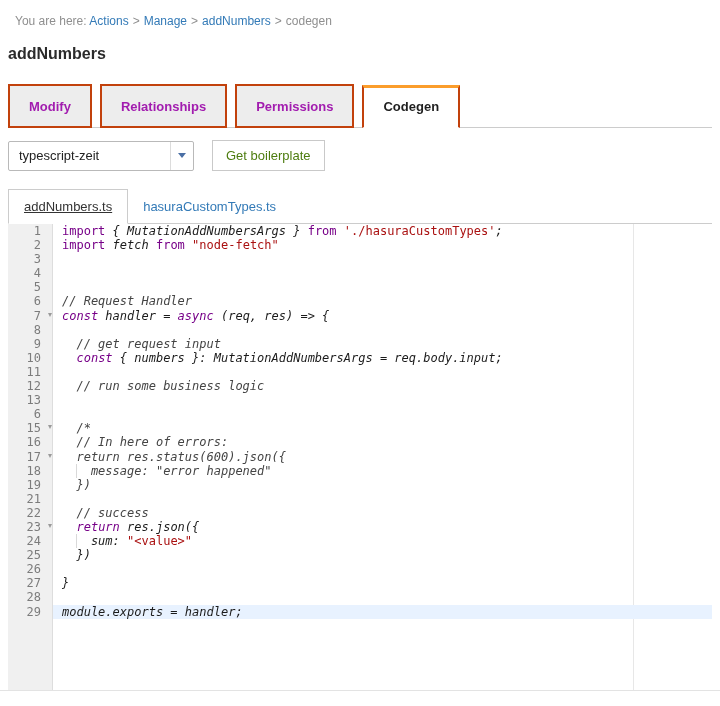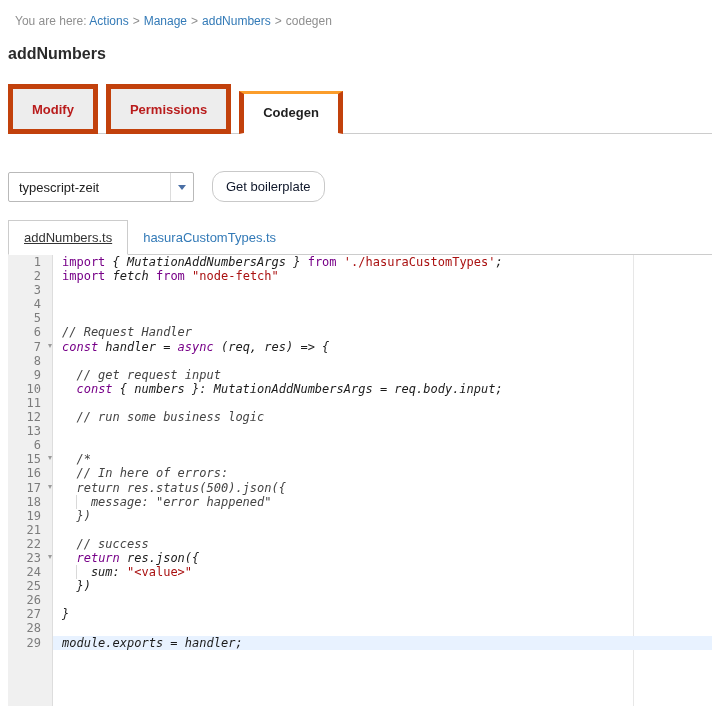--- a/index.html
+++ b/index.html
@@ -25,50 +25,50 @@
   .bc-sep{color:#8f8f8f;margin:0 4px;}
   .bc-current{color:#8f8f8f;}
 
   
   .page-title{font-size:16px;font-weight:bold;color:#2b2b2b;margin:17px 0 0 0;}
 
   
   .tabs{display:flex;align-items:flex-end;margin-top:21px;border-bottom:1px solid var(--border);}
   .tab{
     margin-right:8px;margin-bottom:-1px;padding:13px 19px 12px;
-    font-size:13px;font-weight:bold;color:#b91c1c;
-    background:#ededed;border:5px solid #c2410c;cursor:pointer;white-space:nowrap;
+    font-size:13px;font-weight:bold;color:#a21caf;
+    background:#ededed;border:2px solid #c2410c;cursor:pointer;white-space:nowrap;
   }
   .tab.active{
     background:#fff;color:#1f1f1f;
     border-top:3px solid var(--accent);
     border-bottom:1px solid #ffffff;
     padding-top:11px;padding-bottom:13px;
   }
 
   
-  .toolbar{margin-top:37px;display:flex;align-items:flex-end;}
+  .toolbar{margin-top:12px;display:flex;align-items:center;}
   .framework-select{
     width:186px;height:30px;background:#fff;
     border:1px solid #b9b9b9;border-radius:2px;
     display:flex;align-items:center;justify-content:space-between;
     padding-left:10px;font-size:13px;color:#222;cursor:pointer;
   }
   .caret-box{
     align-self:stretch;width:23px;display:flex;align-items:center;justify-content:center;
     border-left:1px solid #dcdcdc;
   }
   .caret{
     width:0;height:0;
     border-left:4px solid transparent;border-right:4px solid transparent;
     border-top:5px solid #4a6fa5;
   }
   .boilerplate-btn{
-    margin-left:18px;padding:7px 13px;font-size:13px;color:#0f172a;
-    background:#fff;border:1px solid #c9c9c9;border-radius:12px;cursor:pointer;
+    margin-left:18px;padding:7px 13px;font-size:13px;color:#4d7c0f;
+    background:#fff;border:1px solid #c9c9c9;border-radius:0;cursor:pointer;
     font-family:"Liberation Sans",sans-serif;
   }
 
   
   .file-tabs{margin-top:18px;display:flex;align-items:flex-end;border-bottom:1px solid var(--border);}
   .file-tab{padding:9px 15px;font-size:13px;cursor:pointer;white-space:nowrap;}
   .file-tab.active{
     background:#fff;color:#333;
     border:1px solid var(--border);border-bottom:1px solid #fff;margin-bottom:-1px;text-decoration:underline;
   }
@@ -111,20 +111,21 @@
 
   <div class="breadcrumb">
     <span>You are here:</span>
     <span id="bc-items"><a class="bc-link">Actions</a><span class="bc-sep">&gt;</span><a class="bc-link">Manage</a><span class="bc-sep">&gt;</span><a class="bc-link">addNumbers</a><span class="bc-sep">&gt;</span><span class="bc-current">codegen</span></span>
   </div>
 
   <h1 class="page-title">addNumbers</h1>
 
   <div class="tabs" id="tab-bar">
       <div class="tab">Modify</div>
+      <div class="tab">Relationships</div>
       <div class="tab">Permissions</div>
       <div class="tab active">Codegen</div>
     </div>
 
   <div class="toolbar">
     <div class="framework-select">
       <span>typescript-zeit</span>
       <span class="caret-box">
           <span class="caret"></span>
         </span>
@@ -200,21 +201,21 @@
         <div class="code-line">
           <div class="ln">15<span class="fold">▾</span></div>
           <div class="code-text"><span class="tok-c">  /*</span></div>
         </div>
         <div class="code-line">
           <div class="ln">16</div>
           <div class="code-text"><span class="tok-c">  // In here of errors:</span></div>
         </div>
         <div class="code-line">
           <div class="ln">17<span class="fold">▾</span></div>
-          <div class="code-text"><span class="tok-c">  return res.status(500).json({</span></div>
+          <div class="code-text"><span class="tok-c">  return res.status(600).json({</span></div>
         </div>
         <div class="code-line">
           <div class="ln">18</div>
           <div class="code-text"><span class="tok-c">    message: "error happened"</span><span class="indent-guide" style="left: 23.454px;"></span></div>
         </div>
         <div class="code-line">
           <div class="ln">19</div>
           <div class="code-text"><span class="tok-c">  })</span></div>
         </div>
         <div class="code-line">

